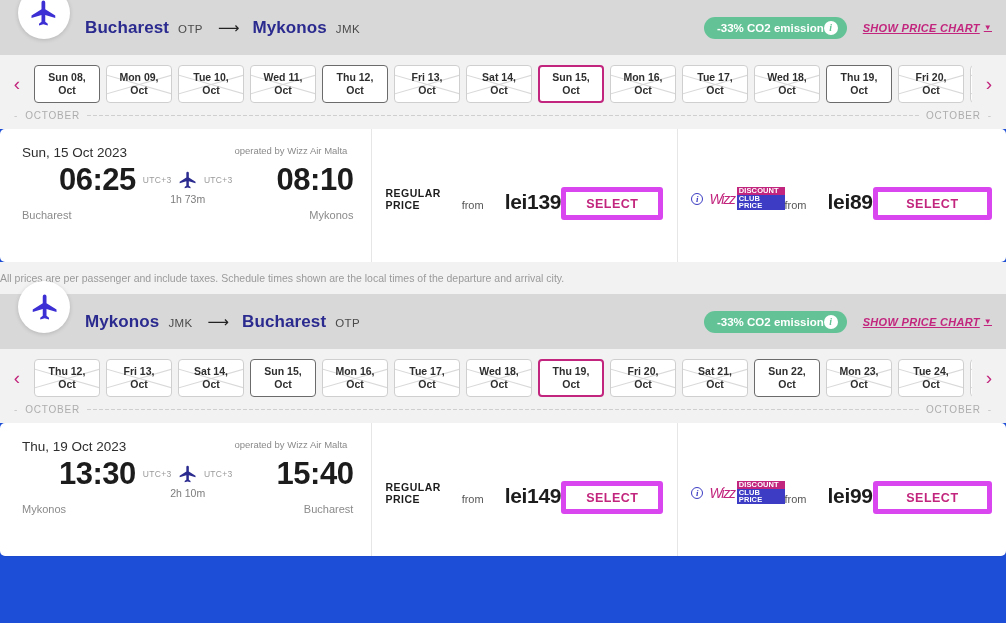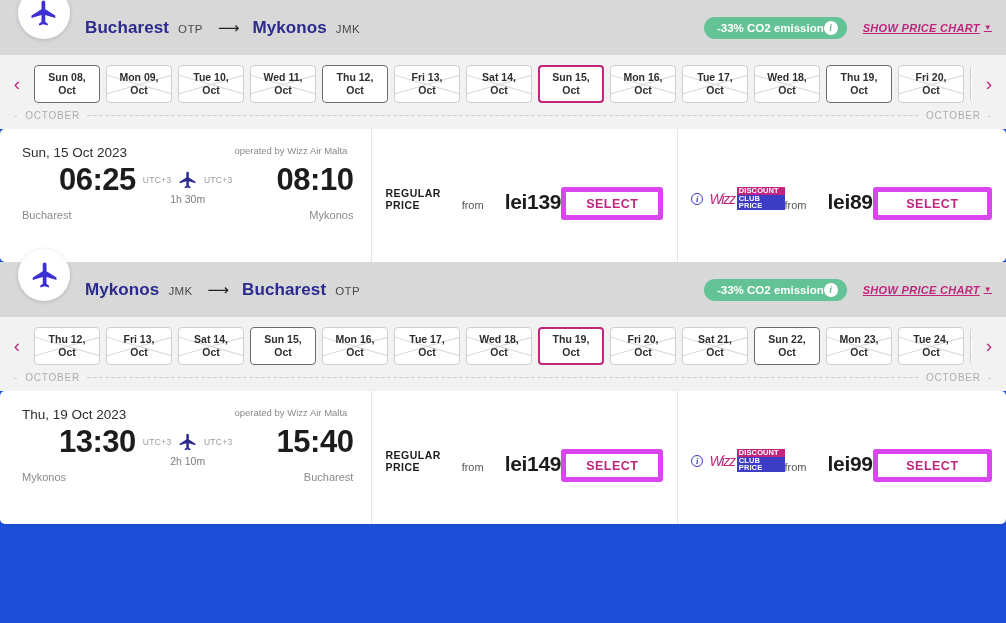--- a/index.html
+++ b/index.html
@@ -339,21 +339,21 @@
         <span class="time-big">06:25</span>
         <span class="utc">UTC+3</span>
         <div class="pathwrap">
           <div class="pathline"></div>
           <div class="pathhead"></div>
           <div class="path-plane">
             <svg viewBox="0 0 24 24">
                 <path d="M21 16v-2l-8-5V3.5A1.5 1.5 0 0 0 11.5 2 1.5 1.5 0 0 0 10 3.5V9l-8 5v2l8-2.5V19l-2 1.5V22l3.5-1 3.5 1v-1.5L13 19v-5.5L21 16z"></path>
               </svg>
           </div>
-          <div class="duration">1h 30m</div>
+          <div class="duration">1h 73m</div>
         </div>
         <span class="utc">UTC+3</span>
         <span class="time-big">08:10</span>
       </div>
       <div class="cities">
         <span class="city-small">Bucharest</span>
         <span class="city-small">Mykonos</span>
       </div>
     </div>
 
@@ -378,20 +378,21 @@
         </span>
       </div>
       <div class="price-amount">
         <span class="from">from</span>
         <span class="amount">lei89</span>
       </div>
       <button class="select-btn">SELECT</button>
     </div>
   </div>
 
+  <div class="disclaimer">All prices are per passenger and include taxes. Schedule times shown are the local times of the departure and arrival city.</div>
 
   <div class="journey-head">
     <div class="plane-badge ret">
       <svg viewBox="0 0 24 24">
           <path d="M21 16v-2l-8-5V3.5A1.5 1.5 0 0 0 11.5 2 1.5 1.5 0 0 0 10 3.5V9l-8 5v2l8-2.5V19l-2 1.5V22l3.5-1 3.5 1v-1.5L13 19v-5.5L21 16z"></path>
         </svg>
     </div>
     <div class="route">
       <span class="city">Mykonos</span>
       <span class="code">JMK</span>

